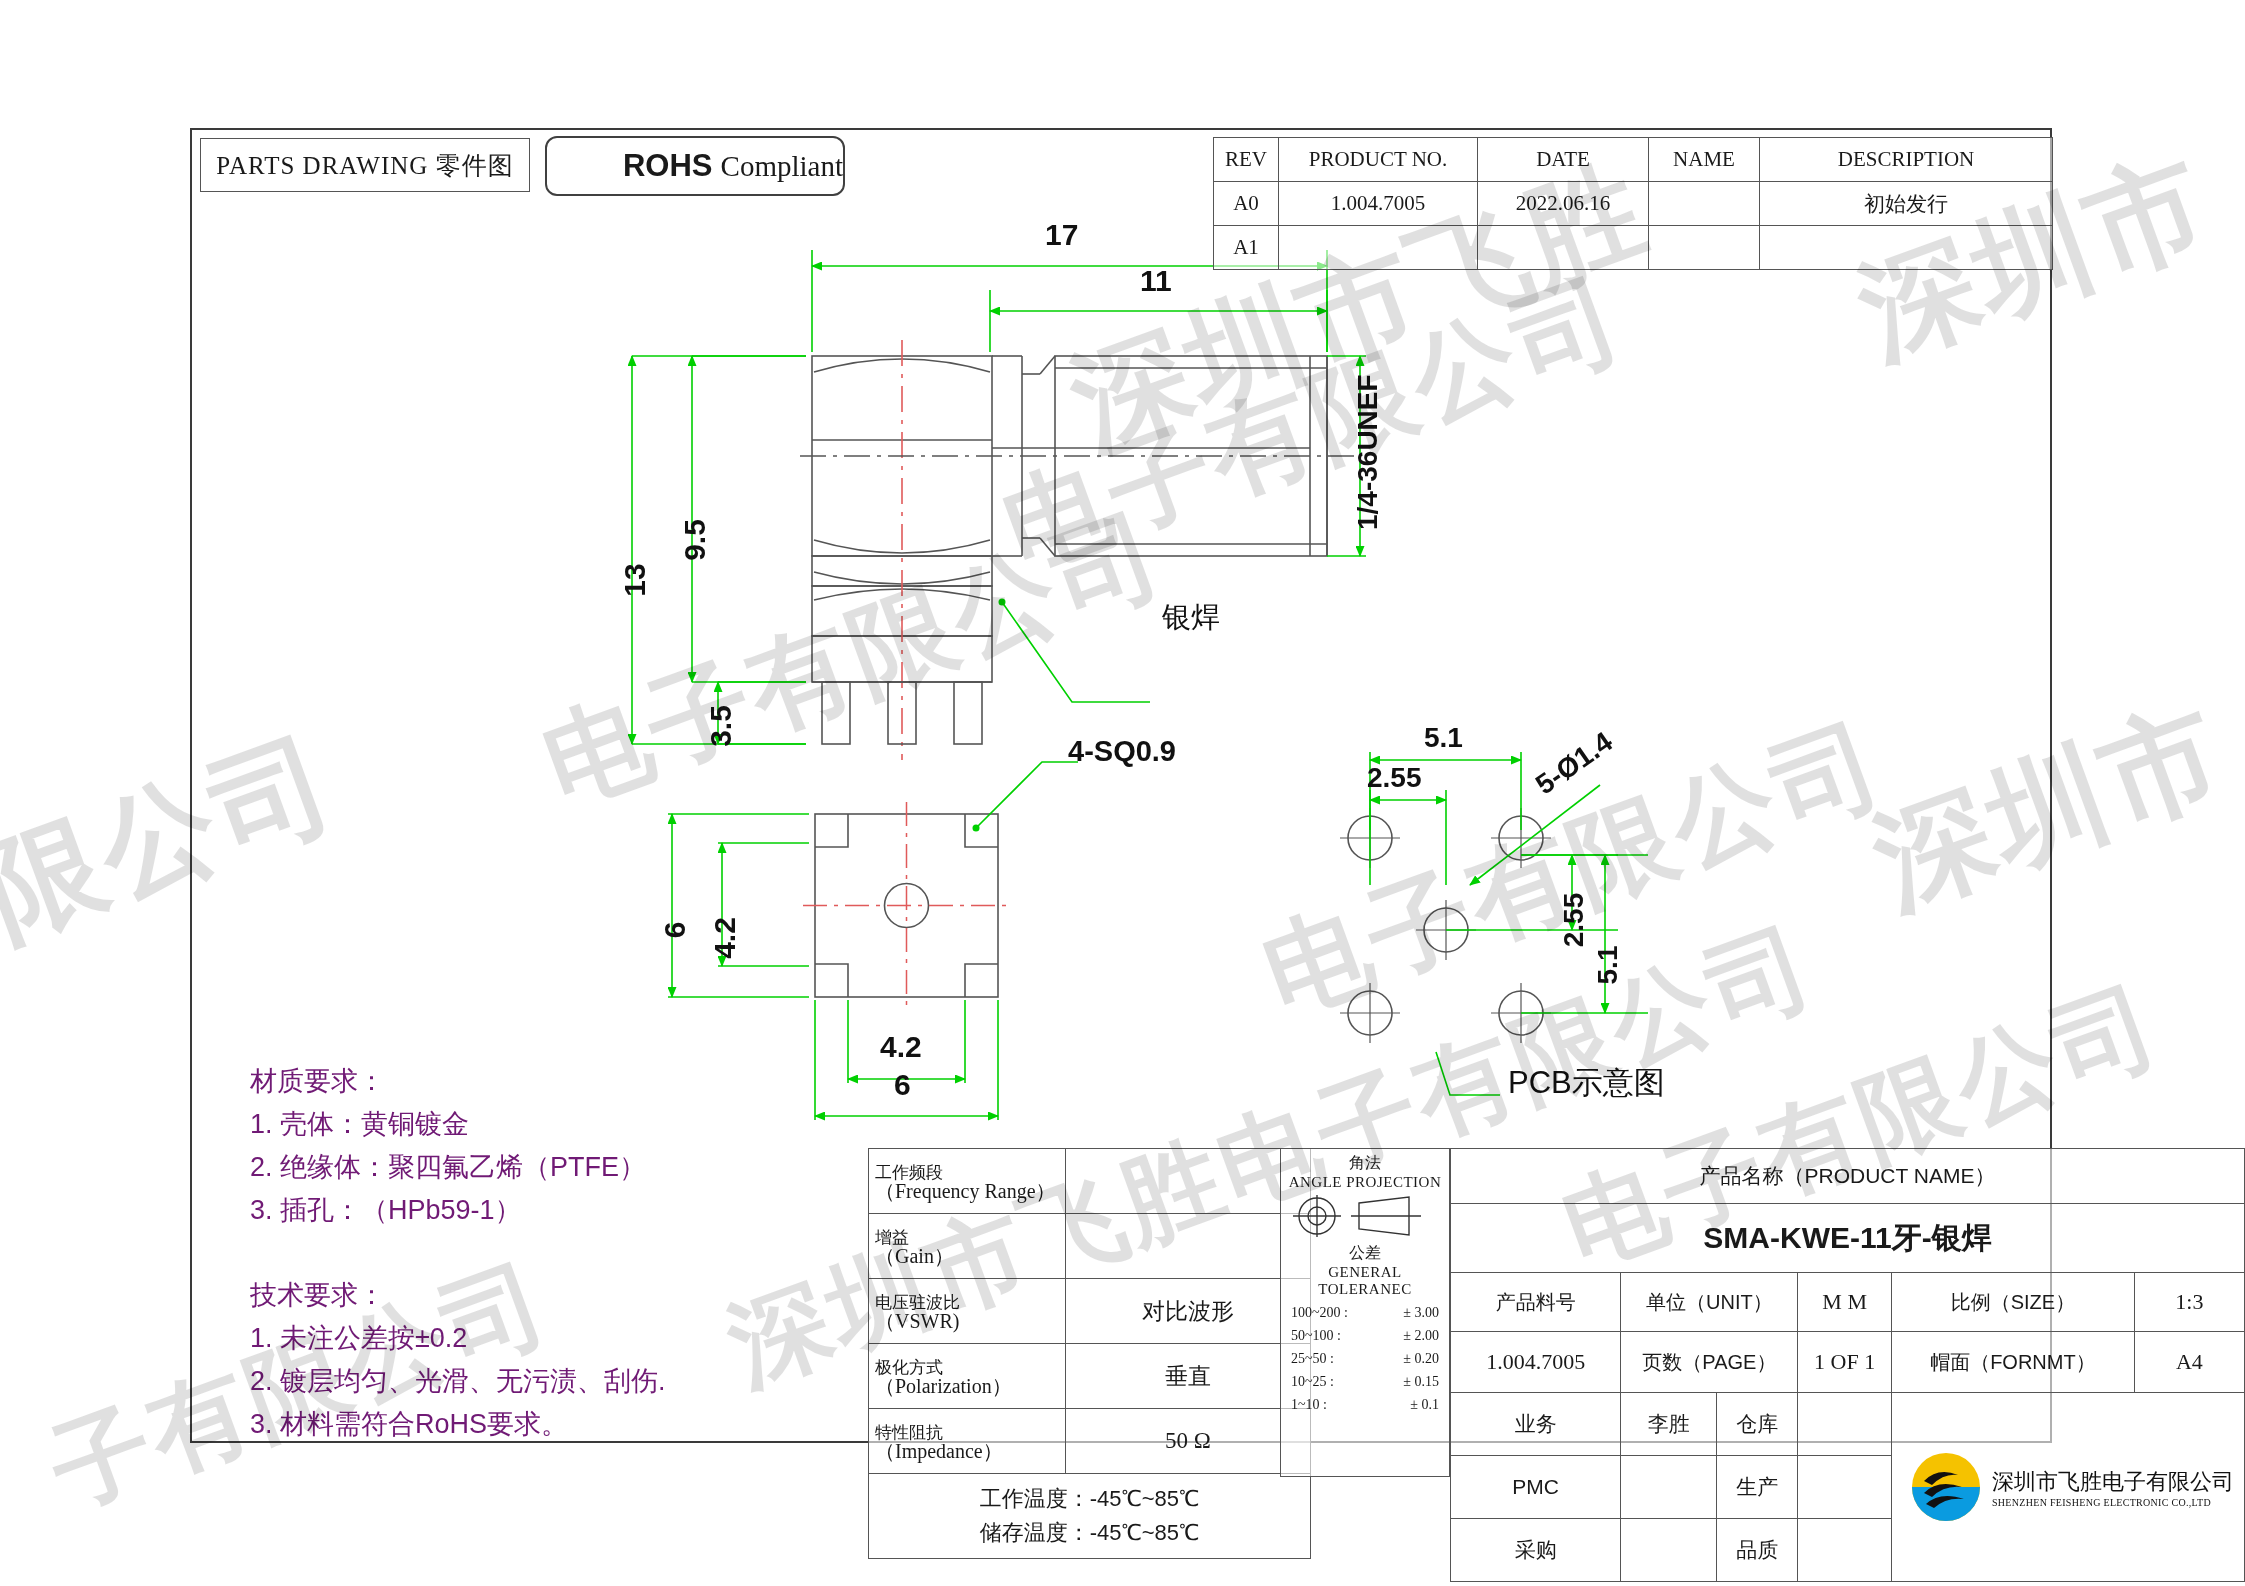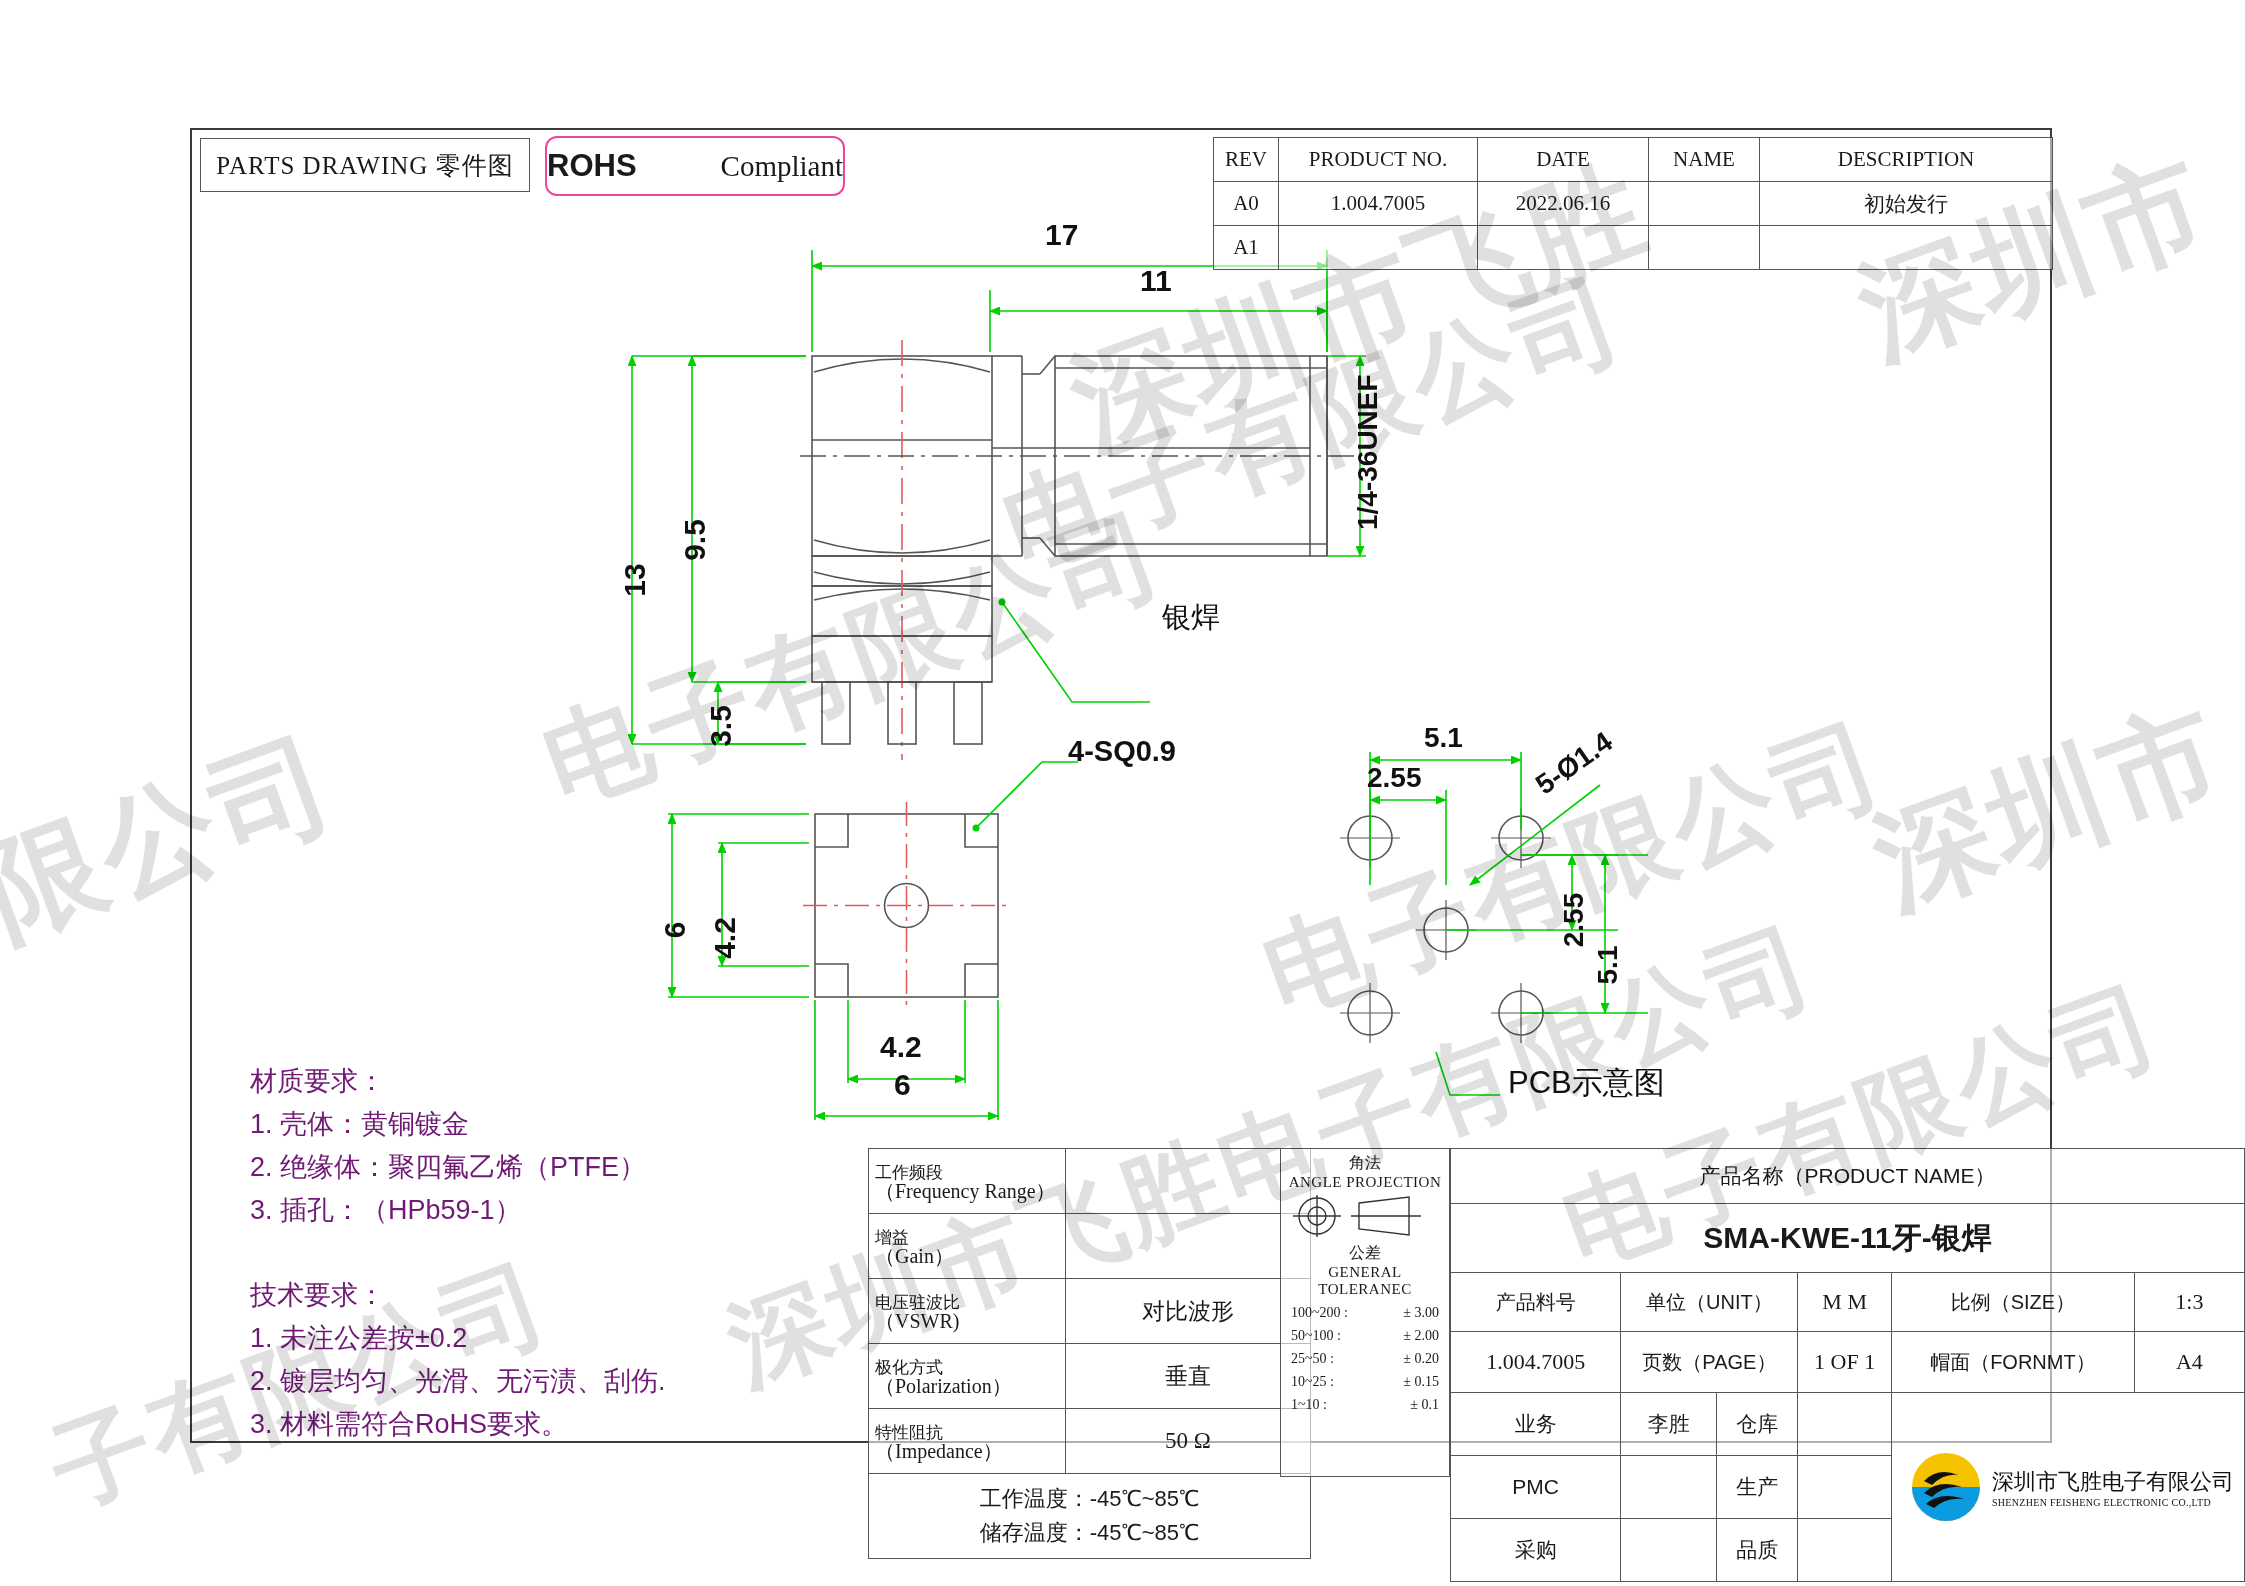--- a/index.html
+++ b/index.html
@@ -43,24 +43,24 @@
     width: 330px; height: 54px;
     border: 1.5px solid #555;
     box-sizing: border-box;
     display: flex; align-items: center; justify-content: center;
     font-size: 25px; letter-spacing: 1px;
     z-index: 20; background: rgba(255,255,255,0.65);
   }
   .hdr-rohs {
     position: absolute; left: 545px; top: 136px;
     width: 300px; height: 60px;
-    border: 2px solid #ec4899;
+    border: 2px solid #404040;
     border-radius: 12px;
     box-sizing: border-box;
-    display: flex; align-items: center; justify-content: space-between;
+    display: flex; align-items: center; justify-content: flex-end;
     gap: 8px;
     z-index: 20; background: rgba(255,255,255,0.65);
   }
   .hdr-rohs .rohs-main {
     font-family: "Liberation Sans", sans-serif;
     font-weight: 700; font-size: 31px;
   }
   .hdr-rohs .rohs-sub { font-size: 29px; }
 
   

